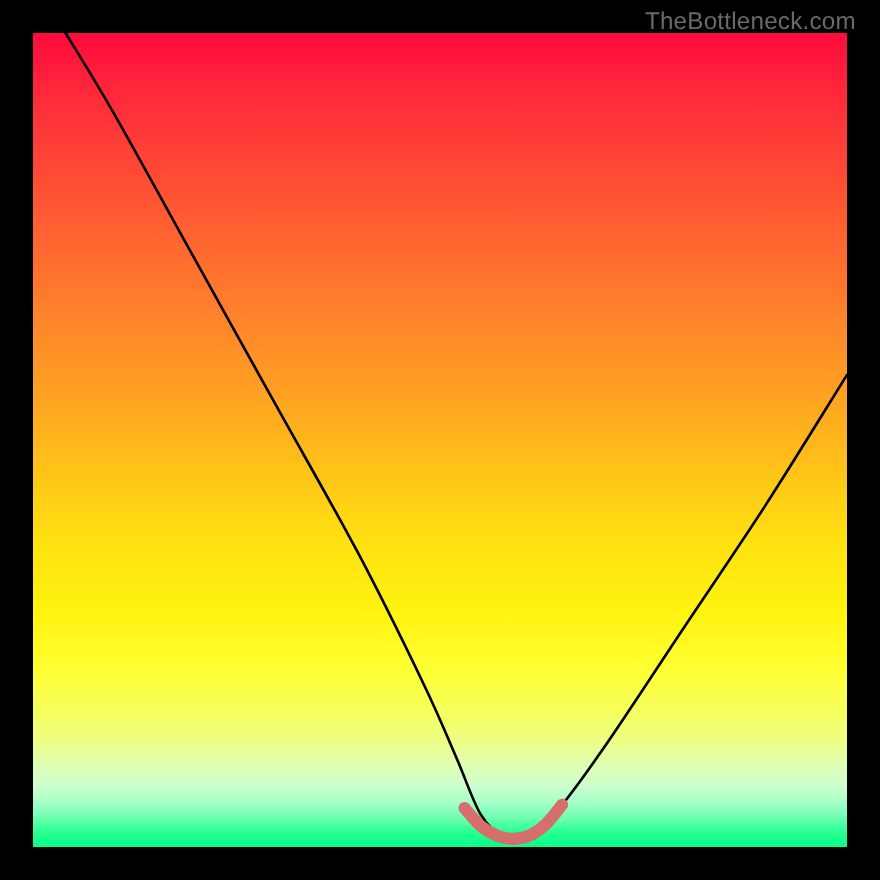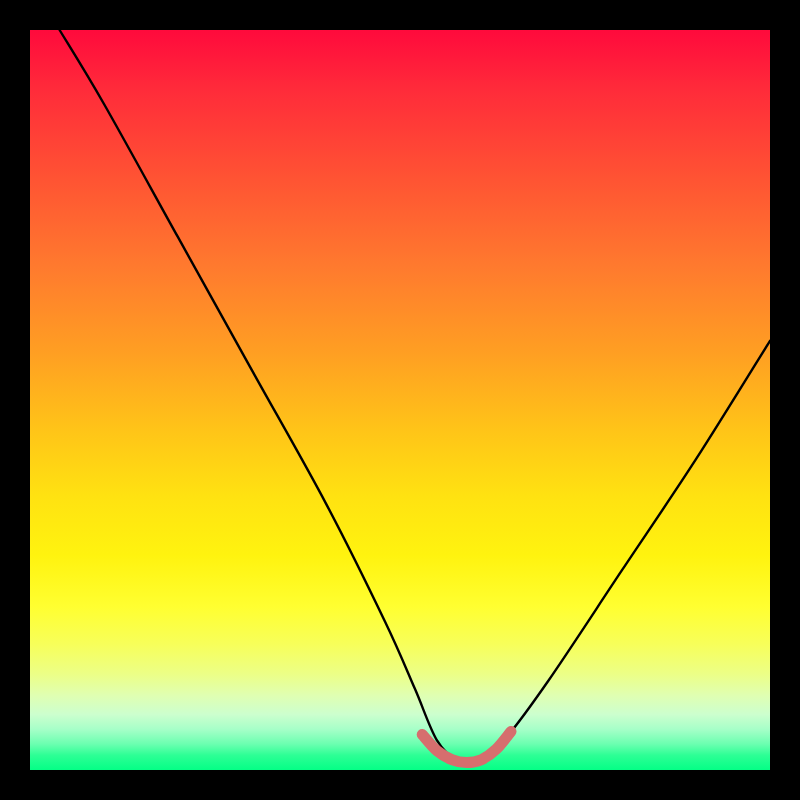--- a/index.html
+++ b/index.html
@@ -61,20 +61,21 @@
     width: 740px;
     height: 740px;
     overflow: visible;
   }
 </style>
 </head>
 <body>
 
 <div class="frame">
 
+  <div class="watermark">TheBottleneck.com</div>
 
   <div class="plot-area">
     <svg class="curve" viewBox="0 0 740 740" preserveAspectRatio="none">
       <path id="main-path" fill="none" stroke-width="2.4" stroke-linecap="round" stroke-linejoin="round" d="M 29.60 0.00 C 37.00 12.33, 54.27 39.47, 74.00 74.00 C 93.73 108.53, 123.33 162.80, 148.00 207.20 C 172.67 251.60, 197.33 296.00, 222.00 340.40 C 246.67 384.80, 273.80 431.67, 296.00 473.60 C 318.20 515.53, 340.40 561.17, 355.20 592.00 C 370.00 622.83, 376.17 638.87, 384.80 658.60 C 393.43 678.33, 399.60 698.07, 407.00 710.40 C 414.40 722.73, 423.03 728.90, 429.20 732.60 C 435.37 736.30, 436.60 736.30, 444.00 732.60 C 451.40 728.90, 461.27 723.97, 473.60 710.40 C 485.93 696.83, 498.27 679.57, 518.00 651.20 C 537.73 622.83, 567.33 577.20, 592.00 540.20 C 616.67 503.20, 641.33 467.43, 666.00 429.20 C 690.67 390.97, 727.67 330.53, 740.00 310.80" stroke="#000000"></path>
       <path id="highlight-path" fill="none" stroke-width="11" stroke-linecap="round" stroke-linejoin="round" d="M 392.20 704.48 C 394.67 707.19, 402.07 716.57, 407.00 720.76 C 411.93 724.95, 416.87 727.67, 421.80 729.64 C 426.73 731.61, 431.67 732.60, 436.60 732.60 C 441.53 732.60, 446.47 731.86, 451.40 729.64 C 456.33 727.42, 461.27 723.97, 466.20 719.28 C 471.13 714.59, 478.53 704.48, 481.00 701.52" stroke="#d66e6e"></path>
     </svg>
   </div>
 
 </div>
 

